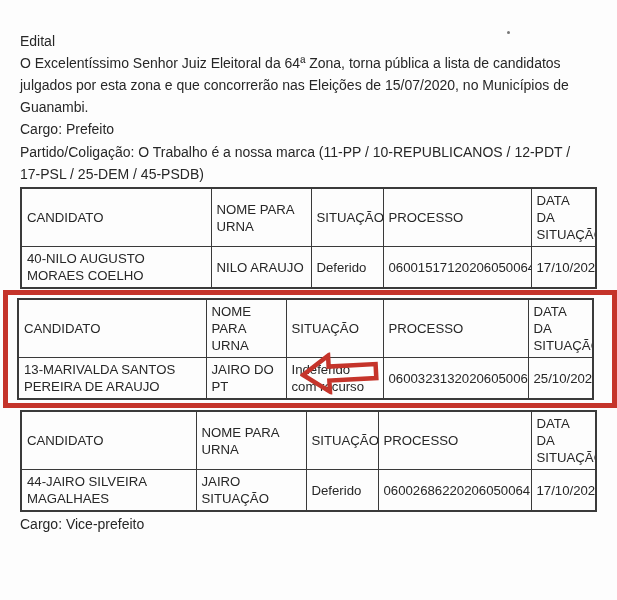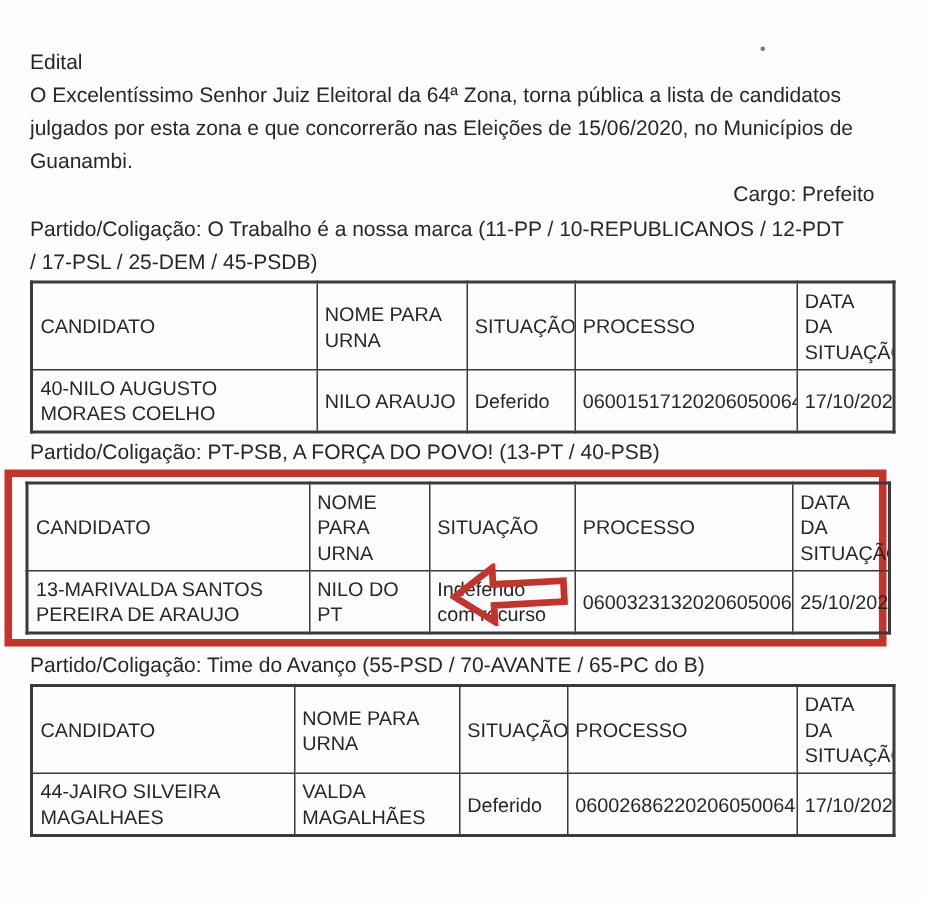--- a/index.html
+++ b/index.html
@@ -12,27 +12,27 @@
   html,body{margin:0;padding:0;}
   body{
     width:617px;height:600px;
     background:#fdfdfd;
     font-family:"Liberation Sans","DejaVu Sans",sans-serif;
     color:var(--ink);
     position:relative;
     overflow:hidden;
   }
   .page{
-    padding:30px 34px 0 20px;
+    padding:30px 8px 0 20px;
     position:relative;
   }
   .doc-text{font-size:14px;line-height:22px;}
   .title{margin:0 0 0 0;font-weight:400;}
   .intro{margin:0;}
-  .cargo{margin:0;text-align:right;}
+  .cargo{margin:0;}
   .party-line{margin:1px 16px 1px 0;}
 
   table.cand-table{
     border-collapse:collapse;
     table-layout:fixed;
     width:575px;
     font-size:13.2px;
     line-height:17px;
     margin:2px 0 1px 0;
   }
@@ -75,21 +75,21 @@
   }
 </style>
 </head>
 <body>
 
 <div class="stray-mark"></div>
 
 <div class="page">
   <p class="doc-text title">Edital</p>
 
-  <p class="doc-text intro">O Excelentíssimo Senhor Juiz Eleitoral da 64ª Zona, torna pública a lista de candidatos julgados por esta zona e que concorrerão nas Eleições de 15/06/2020, no Municípios de Guanambi.</p>
+  <p class="doc-text intro">O Excelentíssimo Senhor Juiz Eleitoral da 64ª Zona, torna pública a lista de candidatos julgados por esta zona e que concorrerão nas Eleições de 15/07/2020, no Municípios de Guanambi.</p>
 
   <p class="doc-text cargo">Cargo: Prefeito</p>
 
   <p class="doc-text party-line">Partido/Coligação: O Trabalho é a nossa marca (11-PP / 10-REPUBLICANOS / 12-PDT / 17-PSL / 25-DEM / 45-PSDB)</p>
   <table class="cand-table">
     <colgroup>
         <col style="width:190px">
         <col style="width:100px">
         <col style="width:72px">
         <col style="width:148px">
@@ -108,21 +108,20 @@
       <tr>
         <td>40-NILO AUGUSTO MORAES COELHO</td>
         <td>NILO ARAUJO</td>
         <td>Deferido</td>
         <td>06001517120206050064</td>
         <td>17/10/2020</td>
       </tr>
     </tbody>
   </table>
 
-  <p class="doc-text party-line">Partido/Coligação: PT-PSB, A FORÇA DO POVO! (13-PT / 40-PSB)</p>
   <div class="hl-wrap">
     <table class="cand-table">
       <colgroup>
           <col style="width:188px">
           <col style="width:80px">
           <col style="width:97px">
           <col style="width:145px">
           <col style="width:65px">
         </colgroup>
       <thead>
@@ -130,55 +129,55 @@
           <th>CANDIDATO</th>
           <th>NOME PARA URNA</th>
           <th>SITUAÇÃO</th>
           <th>PROCESSO</th>
           <th>DATA DA SITUAÇÃO</th>
         </tr>
       </thead>
       <tbody>
         <tr>
           <td>13-MARIVALDA SANTOS PEREIRA DE ARAUJO</td>
-          <td>NILO DO PT</td>
+          <td>JAIRO DO PT</td>
           <td>Indeferido com recurso</td>
           <td>06003231320206050064</td>
           <td>25/10/2020</td>
         </tr>
       </tbody>
     </table>
     <svg class="arrow-annotation" viewBox="0 0 80 42">
       <polygon points="3,21 29,3 29,14 76,14 76,28 29,28 29,39" fill="none" stroke="#c5342b" stroke-width="4.5" stroke-linejoin="miter"></polygon>
     </svg>
   </div>
 
-  <p class="doc-text party-line">Partido/Coligação: Time do Avanço (55-PSD / 70-AVANTE / 65-PC do B)</p>
   <table class="cand-table">
     <colgroup>
         <col style="width:175px">
         <col style="width:110px">
         <col style="width:72px">
         <col style="width:153px">
         <col style="width:65px">
       </colgroup>
     <thead>
       <tr>
         <th>CANDIDATO</th>
         <th>NOME PARA URNA</th>
         <th>SITUAÇÃO</th>
         <th>PROCESSO</th>
         <th>DATA DA SITUAÇÃO</th>
       </tr>
     </thead>
     <tbody>
       <tr>
         <td>44-JAIRO SILVEIRA MAGALHAES</td>
-        <td>VALDA MAGALHÃES</td>
+        <td>JAIRO SITUAÇÃO</td>
         <td>Deferido</td>
         <td>06002686220206050064</td>
         <td>17/10/2020</td>
       </tr>
     </tbody>
   </table>
 
+  <p class="doc-text cargo">Cargo: Vice-prefeito</p>
 
 </div>
 
 </body></html>

